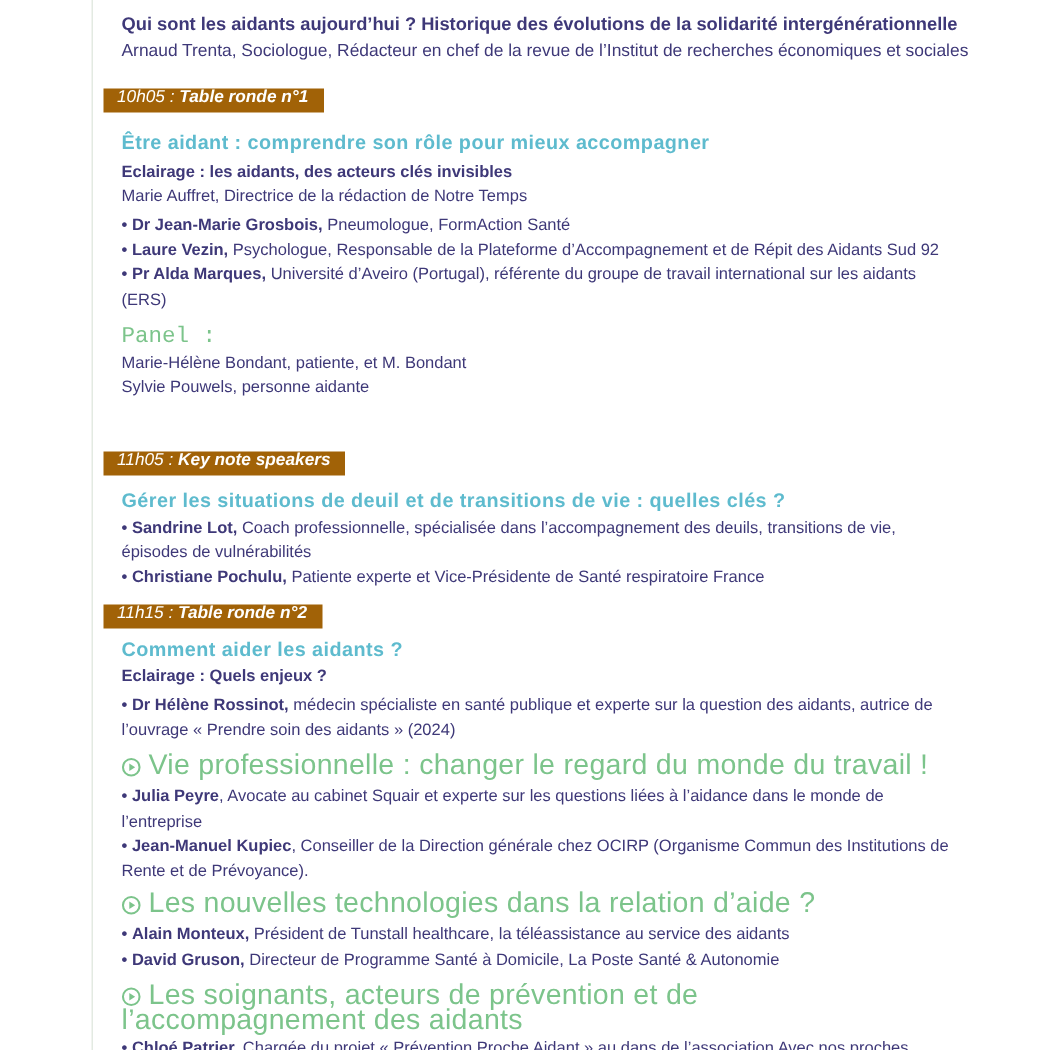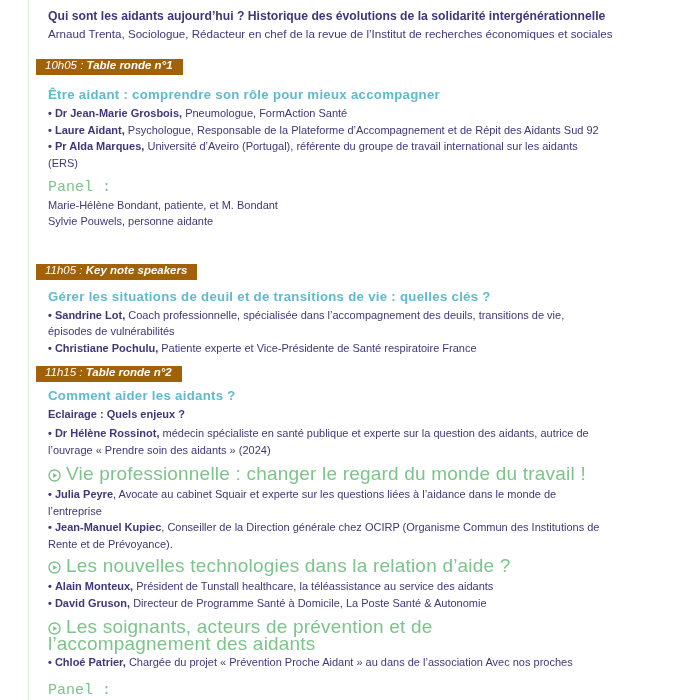--- a/index.html
+++ b/index.html
@@ -1,20 +1,20 @@
 <!DOCTYPE html>
 <html lang="fr"><head>
 <meta charset="utf-8">
 <style>
   html,body{margin:0;padding:0;}
   body{
     width:700px;height:700px;overflow:hidden;background:#ffffff;
     font-family:"Liberation Sans",sans-serif;color:#3e3878;
   }
-  .page{position:relative;box-sizing:border-box;width:606px;height:700px;padding:8px 6px 0 48px;}
+  .page{position:relative;box-sizing:border-box;width:606px;height:700px;padding:8px 6px 0 48px;margin-left:33px;}
   .left-rule{position:absolute;left:28px;top:0;bottom:0;width:1px;background:#e3eae2;}
   p,h2,h3,ul,li{margin:0;padding:0;}
   .intro-title{font-weight:bold;font-size:12.2px;line-height:17px;white-space:nowrap;}
   .intro-speaker{font-size:11.6px;line-height:17px;white-space:nowrap;}
   .badge{
     display:inline-block;background:#a16207;color:#ffffff;
     font-size:11.5px;line-height:12px;padding:0 10px 4px 9px;margin-left:-12px;font-style:italic;
   }
   .badge strong{font-weight:bold;}
   .mt-badge1{margin-top:17px;}
@@ -53,23 +53,27 @@
     <p class="intro-title">Qui sont les aidants aujourd’hui ? Historique des évolutions de la solidarité intergénérationnelle</p>
     <p class="intro-speaker">Arnaud Trenta, Sociologue, Rédacteur en chef de la revue de l’Institut de recherches économiques et sociales</p>
   </header>
 
   <section>
     <div class="badge mt-badge1">
       <span>10h05 :</span>
       <strong>Table ronde n°1</strong>
     </div>
     <h2 class="teal-heading">Être aidant : comprendre son rôle pour mieux accompagner</h2>
+    <p class="eclairage">
+      <span class="ttl">Eclairage : les aidants, des acteurs clés invisibles</span>
+      <span class="mod">Marie Auffret, Directrice de la rédaction de Notre Temps</span>
+    </p>
     <ul class="speakers">
       <li><strong>Dr Jean-Marie Grosbois,</strong><span> Pneumologue, FormAction Santé</span></li>
-      <li><strong>Laure Aidant,</strong><span> Psychologue, Responsable de la Plateforme d’Accompagnement et de Répit des Aidants Sud 92</span></li>
+      <li><strong>Laure Vezin,</strong><span> Psychologue, Responsable de la Plateforme d’Accompagnement et de Répit des Aidants Sud 92</span></li>
       <li><strong>Pr Alda Marques,</strong><span> Université d’Aveiro (Portugal), référente du groupe de travail international sur les aidants (ERS)</span></li>
     </ul>
     <p class="panel-label">Panel :</p>
     <p class="panel-member">Marie-Hélène Bondant, patiente, et M. Bondant</p>
     <p class="panel-member">Sylvie Pouwels, personne aidante</p>
   </section>
 
   <section>
     <div class="badge mt-badge2">
       <span>11h05 :</span>

